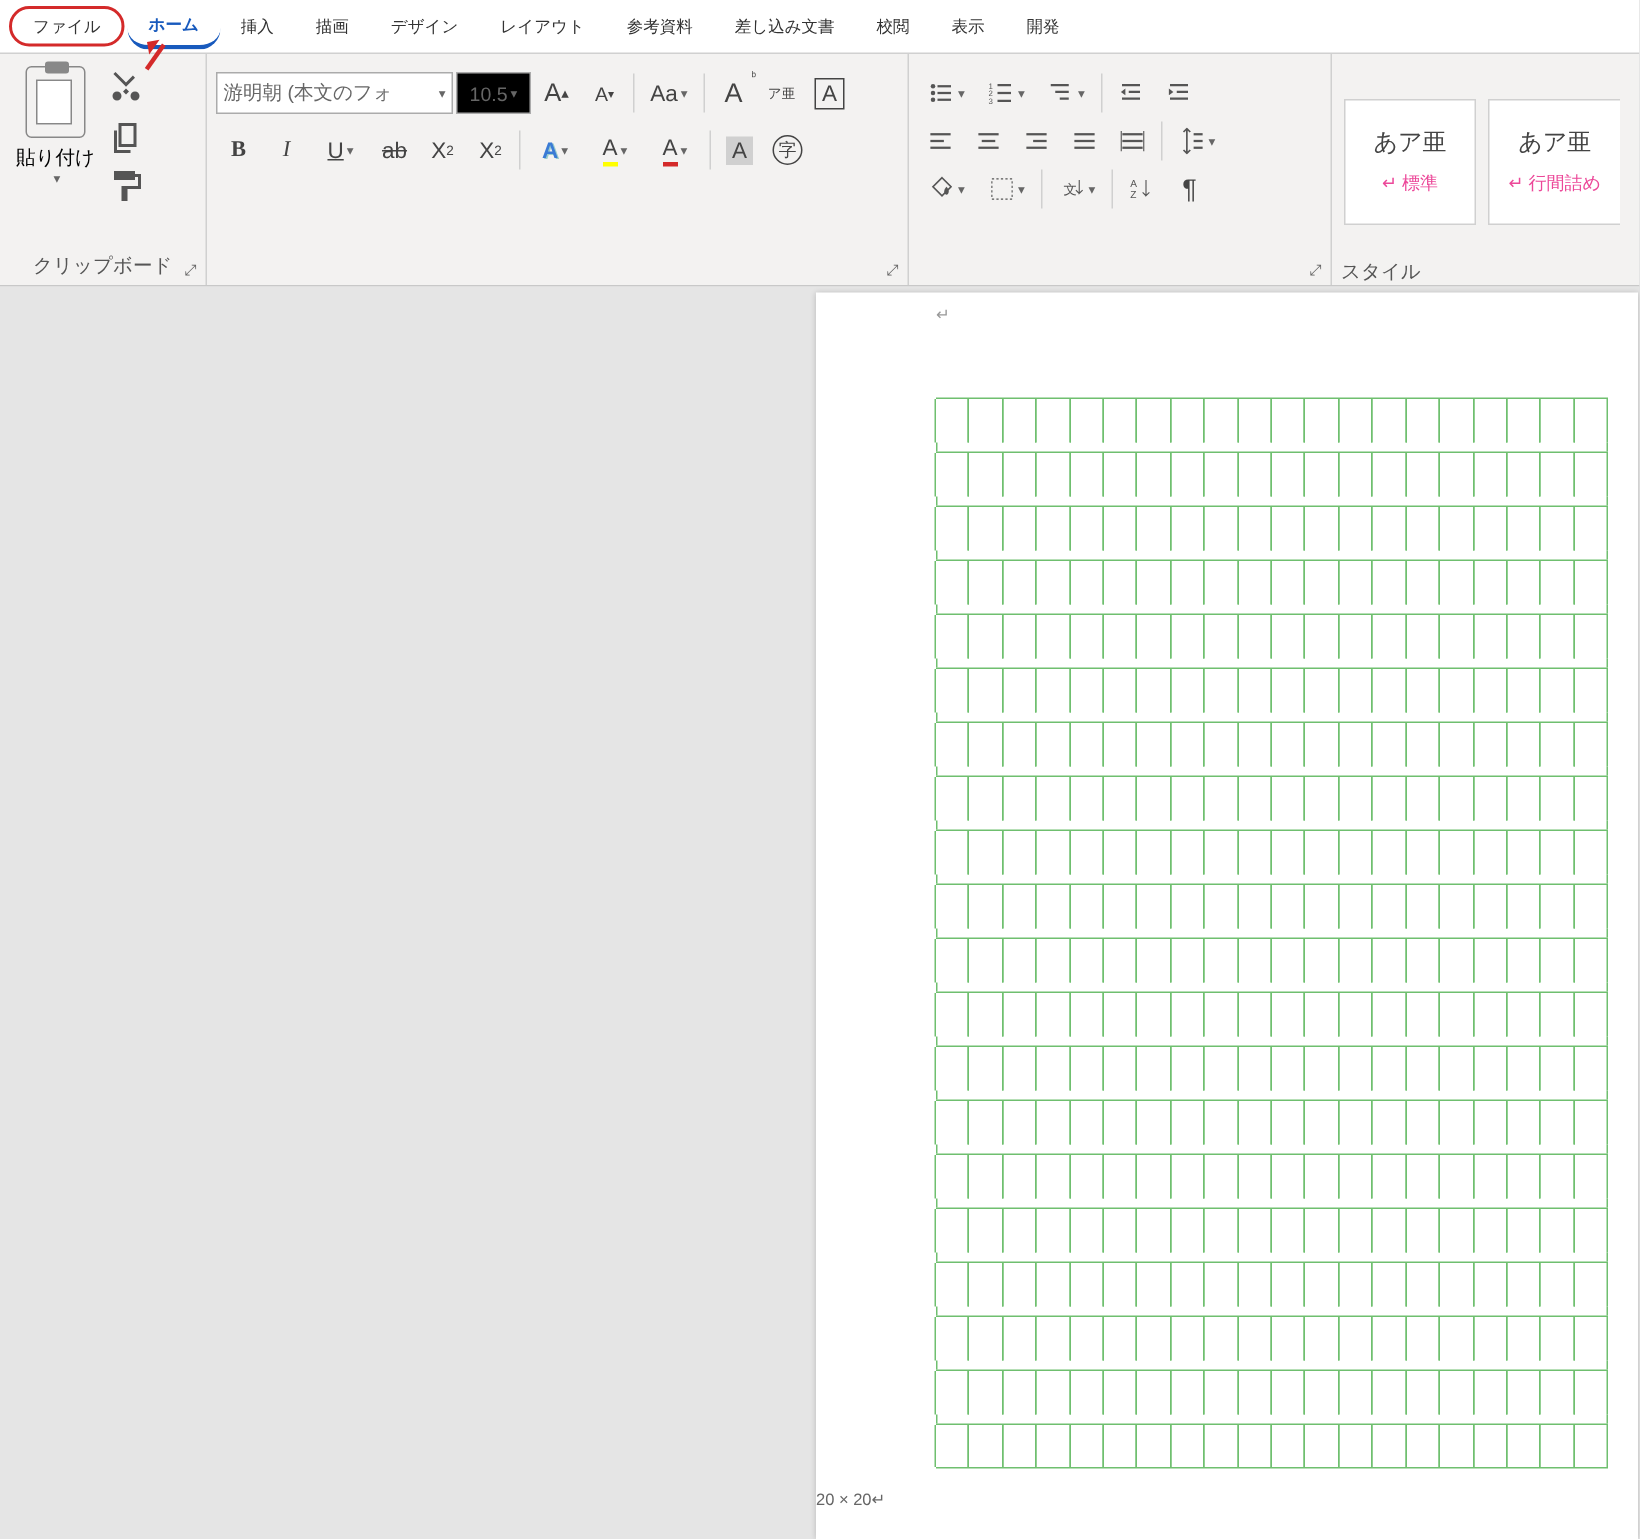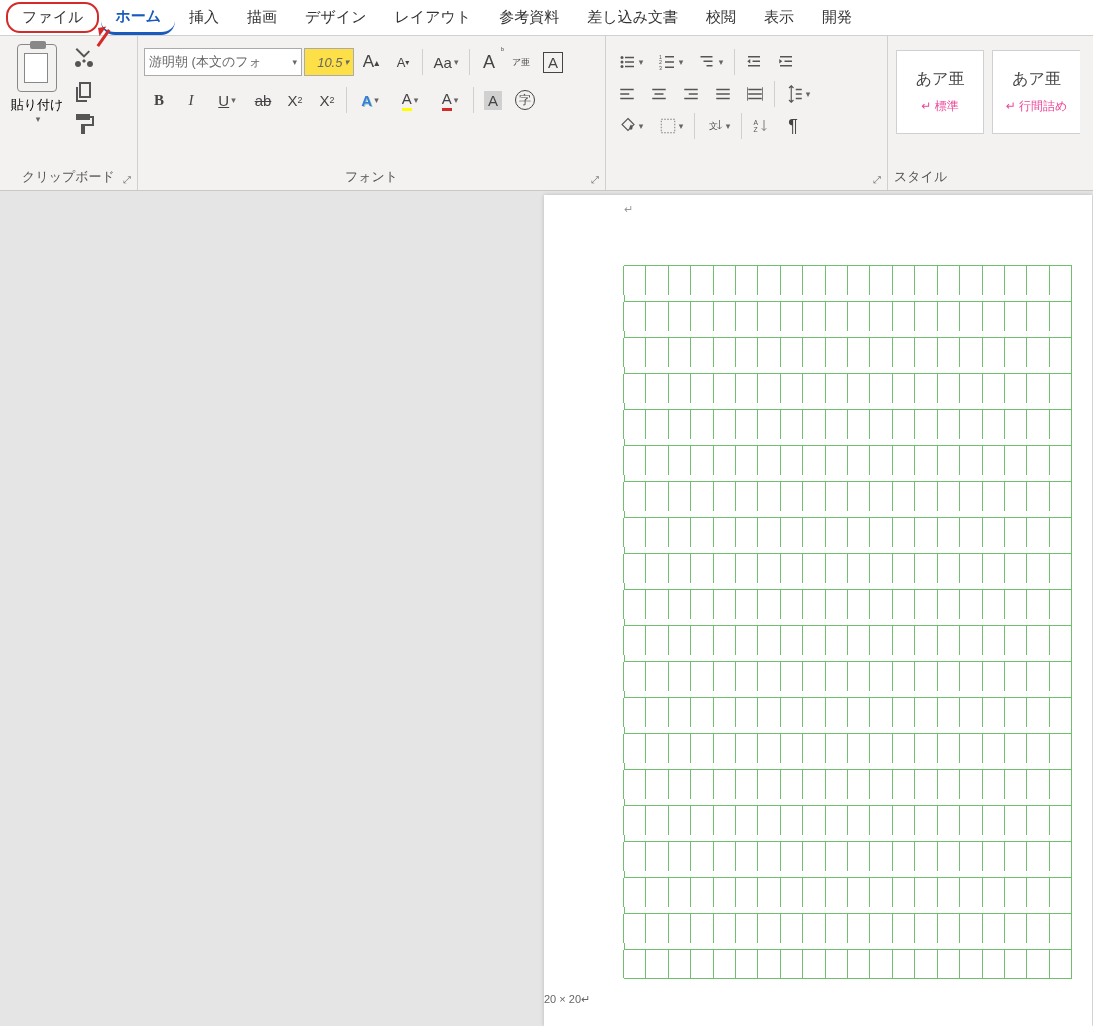--- a/index.html
+++ b/index.html
@@ -1,50 +1,50 @@
 <!DOCTYPE html>
 <html><head>
 <meta charset="utf-8">
 <style>
 * { box-sizing: border-box; margin: 0; padding: 0; }
 body { font-family: "Yu Gothic UI", "Meiryo", sans-serif; font-size: 14px; background: #e0e0e0; overflow: hidden; width: 1093px; height: 1026px; }
 
 .ribbon-tabs { display: flex; background: #fff; height: 36px; border-bottom: 1px solid #d0d0d0; padding-left: 4px; align-items: center; }
-.tab { padding: 6px 14px; cursor: pointer; color: #333; font-size: 15px; border-radius: 14px; }
+.tab { padding: 6px 14px; cursor: pointer; color: #333; font-size: 11px; border-radius: 14px; }
 .tab.file { border: 2px solid #d42a2a; padding: 4px 14px; margin: 2px; }
 .tab.active { color: #185abd; border-bottom: 3px solid #185abd; font-weight: 600; }
 
 .ribbon { display: flex; background: #f3f2f1; height: 155px; border-bottom: 1px solid #c8c8c8; }
 .group { border-right: 1px solid #d0d0d0; display: flex; flex-direction: column; padding: 4px 6px 2px 6px; position: relative; }
 .group-label { text-align: center; font-size: 13px; color: #555; margin-top: auto; padding: 2px 0; }
 .group-controls { display: flex; flex: 1; gap: 4px; }
 
 .clipboard-main { display: flex; flex-direction: column; align-items: center; width: 62px; }
 .paste-icon { width: 40px; height: 48px; border: 1px solid #888; border-radius: 4px; position: relative; margin-top: 4px; }
 .paste-icon::before { content:""; position:absolute; top:-4px; left:12px; width:16px; height:8px; background:#888; border-radius:2px; }
 .paste-icon::after { content:""; position:absolute; top:8px; left:6px; width:22px; height:28px; background:#fff; border:1px solid #888; }
 .paste-label { font-size: 13px; margin-top: 4px; }
 .clip-side { display: flex; flex-direction: column; gap: 8px; padding-top: 8px; }
 .mini-icon { width: 24px; height: 24px; display:flex; align-items:center; justify-content:center; color:#555; }
 
 .font-row { display:flex; align-items:center; gap:2px; margin-bottom:4px; }
 .font-select { width: 158px; height: 28px; border:1px solid #ababab; background:#fff; font-size:13px; padding:0 4px; color:#666; display:flex; align-items:center; justify-content:space-between; }
-.size-select { width: 50px; height: 28px; border:1px solid #ababab; background:#fde047; font-size:13px; padding:0 4px; color:#666; display:flex; align-items:center; justify-content:flex-end;font-style:italic; }
+.size-select { width: 50px; height: 28px; border:1px solid #ababab; background:#000000; font-size:13px; padding:0 4px; color:#666; display:flex; align-items:center; justify-content:center; }
 .btn { width: 30px; height: 28px; display:flex; align-items:center; justify-content:center; color:#444; cursor:pointer; font-size:15px; position:relative; }
 .btn.wide { width: 38px; }
 .btn svg { width: 18px; height: 18px; }
 .sep { width: 1px; height: 26px; background:#d0d0d0; margin:0 2px; }
 .dropdown-arrow { font-size: 9px; color:#666; margin-left:2px; }
 
 .launcher { position:absolute; right:3px; bottom:3px; width:14px; height:14px; font-size:10px; color:#666; cursor:pointer; display:flex; align-items:center; justify-content:center; }
 
 .para-grid { display:flex; flex-direction:column; gap:4px; }
 .para-row { display:flex; align-items:center; gap:2px; }
 
-.style-box { width: 88px; height: 84px; border:1px solid #d0d0d0; display:flex; flex-direction:column; align-items:center; justify-content:center; background:#fff; margin:4px 2px; cursor:pointer; }
+.style-box { width: 88px; height: 84px; border:1px solid #d0d0d0; display:flex; flex-direction:column; align-items:center; justify-content:center; background:#fff; margin:20px 2px; cursor:pointer; }
 .style-sample { font-size: 16px; color:#444; }
 .style-name { font-size: 12px; color:#ec4899; margin-top:8px; }
 
 .doc-area { display:flex; height: calc(1026px - 191px); }
 .gray-panel { width: 544px; background:#e5e5e5; }
 .page-wrap { flex:1; background:#e5e5e5; display:flex; justify-content:flex-start; padding-top:4px; }
 .page { width: 548px; background:#fff; box-shadow: 0 0 4px rgba(0,0,0,.2); padding: 10px 0 20px 0; position:relative; }
 
 .genkou { margin: 60px 20px 6px 80px; }
 .genkou-row { display:flex; border-top:1px solid #6fbf6f; height:30px; }
@@ -158,21 +158,20 @@
           </div>
         <div class="sep"></div>
         <div class="btn">
             <span style="background:#d0d0d0;padding:1px 4px">A</span>
           </div>
         <div class="btn">
             <span style="border:1.5px solid #444;border-radius:50%;width:20px;height:20px;display:flex;align-items:center;justify-content:center;font-size:12px">字</span>
           </div>
       </div>
     </div>
-    <div class="group-label">フォント</div>
     <div class="launcher">⤢</div>
   </div>
 
   <div class="group" style="width:282px">
     <div class="para-grid" style="padding-top:8px">
       <div class="para-row">
         <div class="btn wide">
             <svg viewBox="0 0 24 24">
               <circle cx="4" cy="6" r="2" fill="#555"></circle>
               <rect x="8" y="5" width="12" height="2" fill="#555"></rect>

